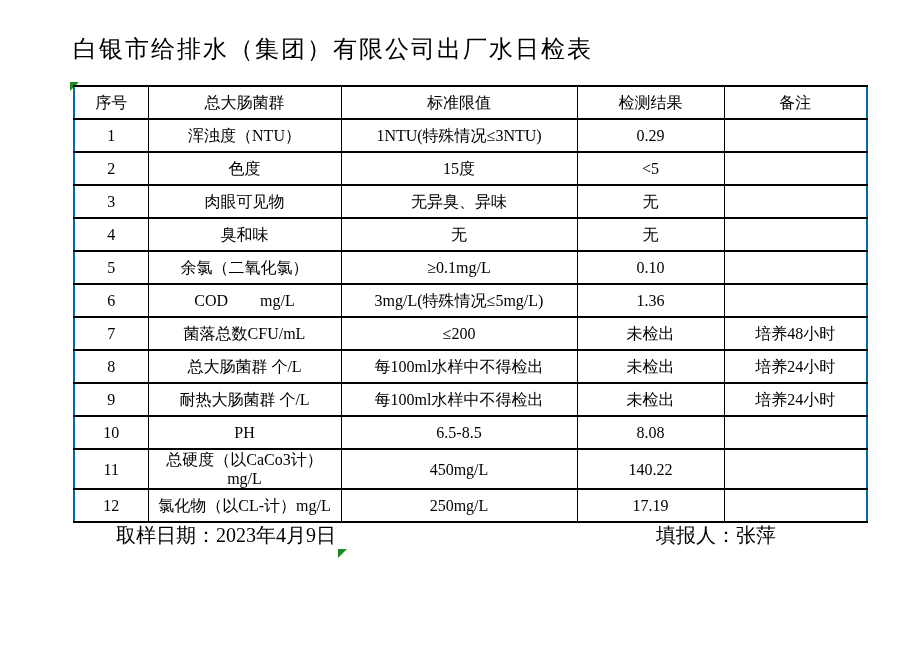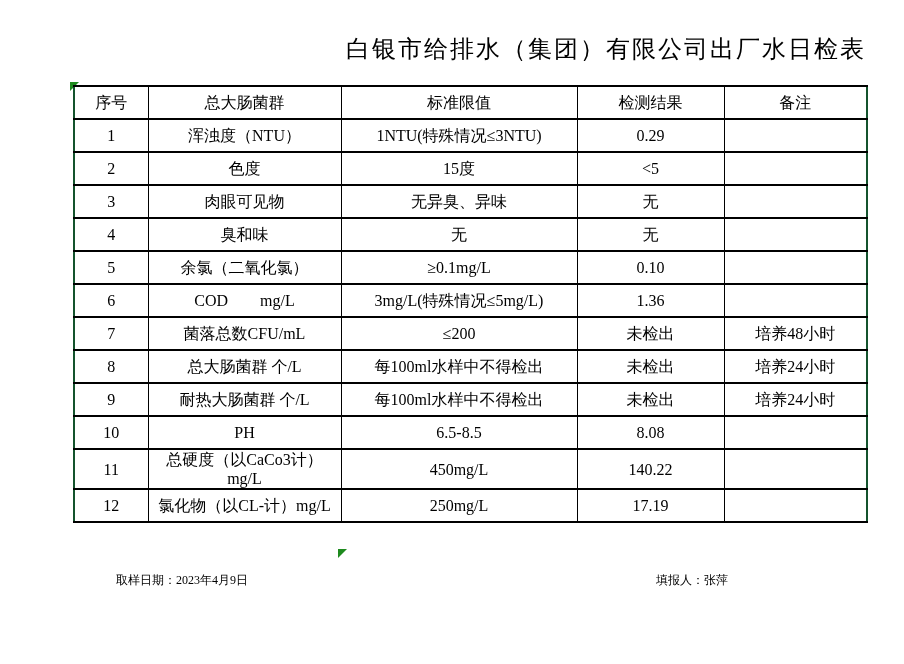--- a/index.html
+++ b/index.html
@@ -13,33 +13,33 @@
     height: 664px;
     overflow: hidden;
     font-family: "Liberation Serif", "DejaVu Serif", serif;
     color: #000000;
   }
   .page-title {
     position: absolute;
     left: 73px;
     top: 33px;
     width: 793px;
-    text-align: right;
+    text-align: left;
     font-size: 24px;
     font-weight: normal;
     letter-spacing: 2px;
     white-space: nowrap;
   }
   table.inspection {
     position: absolute;
     left: 73px;
     top: 85px;
     border-collapse: collapse;
     table-layout: fixed;
-    border: 2px solid #14532d;
+    border: 2px solid #0369a1;
   }
   table.inspection td, table.inspection th {
     border-style: solid;
     border-color: #000000;
     border-width: 2px 1px;
     font-size: 16px;
     font-weight: normal;
     text-align: center;
     vertical-align: middle;
     padding: 0 2px;
@@ -55,24 +55,24 @@
     width: 0;
     height: 0;
     border-top: 9px solid #1e8a1e;
     border-right: 9px solid transparent;
   }
   .flag-top-left { left: 70px; top: 82px; }
   .flag-bottom  { left: 338px; top: 549px; }
   .footer-line {
     position: absolute;
     left: 0;
-    top: 572px;
+    top: 522px;
     width: 904px;
     height: 22px;
-    font-size: 12px;
+    font-size: 20px;
   }
   .footer-item {
     position: absolute;
     white-space: nowrap;
   }
   .footer-sampling { left: 116px; }
   .footer-testing  { left: 420px; }
   .footer-reporter { left: 656px; }
 </style>
 </head>

